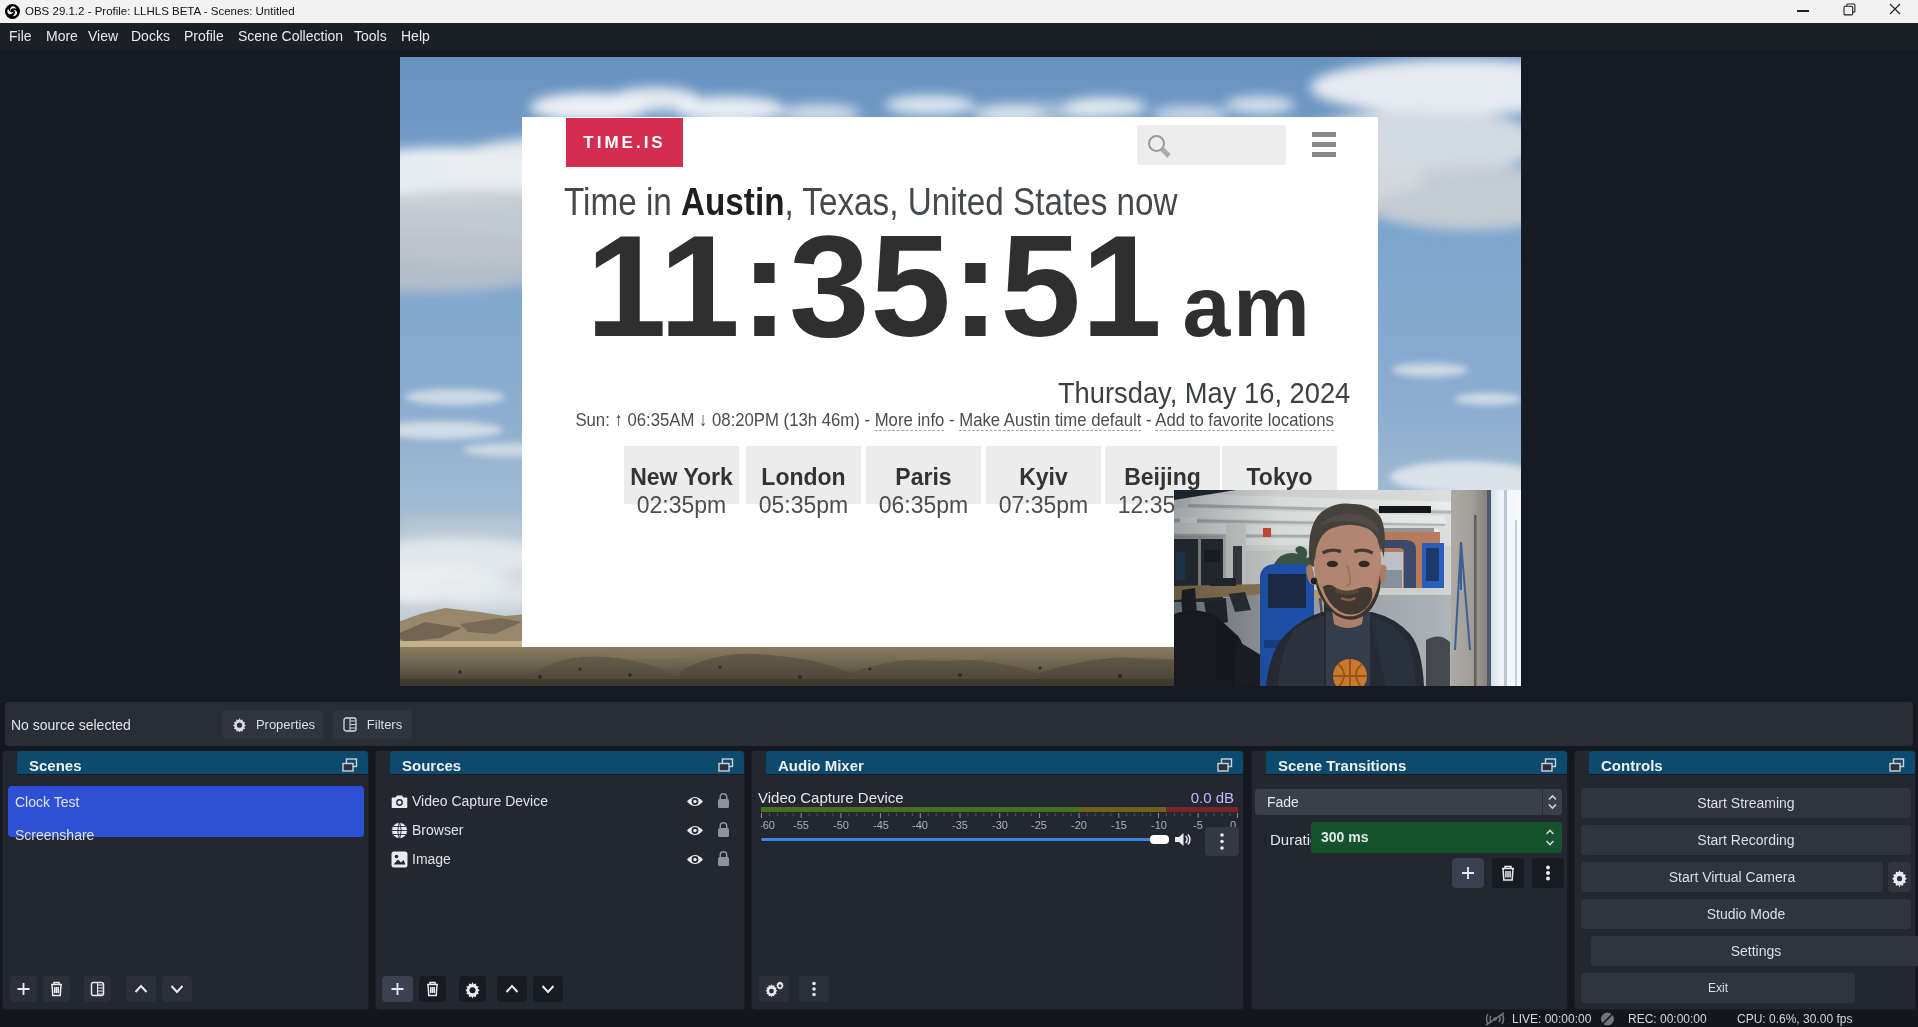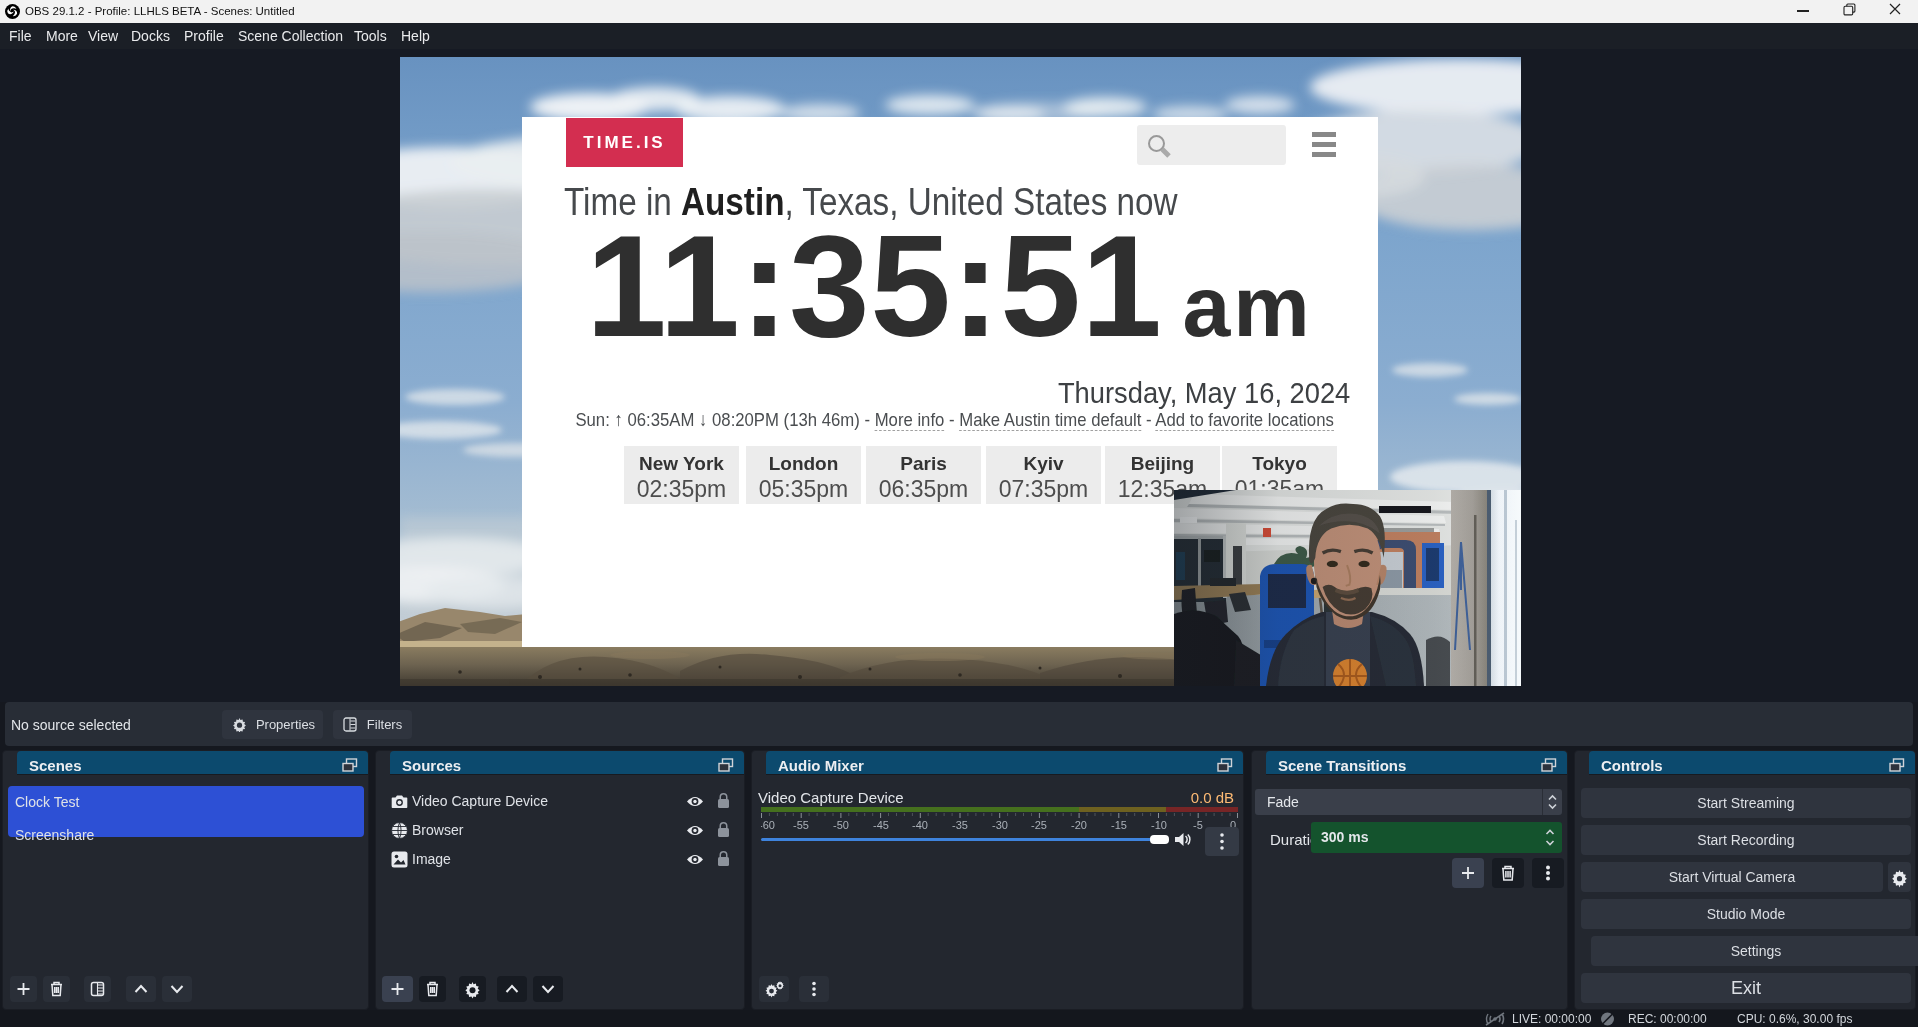--- a/index.html
+++ b/index.html
@@ -27,21 +27,21 @@
   #h1line { position:absolute; left:42px; top:64px; font-size:38px; color:#46494c; white-space:nowrap; transform:scaleX(0.875); transform-origin:left top; }
   #h1line b { color:#1f1f1f; }
   #clock { position:absolute; left:64px; top:97px; line-height:1; font-weight:bold; color:#2f2f2f; white-space:nowrap; }
   #clock .digits { font-size:145px; letter-spacing:0.5px; }
   #clock .ampm { font-size:86px; margin-left:20px; letter-spacing:3px; }
   #date { position:absolute; right:28px; top:259px; font-size:30px; color:#3d4043; transform:scaleX(0.91); transform-origin:right top; }
   #sunline { position:absolute; right:44px; top:292px; font-size:19px; color:#4a4d50; white-space:nowrap; transform:scaleX(0.88); transform-origin:right top; }
   #sunline .lnk { border-bottom:1px dashed #9a9a9a; }
   #cities { position:absolute; left:102px; top:329px; }
   .citybox { position:absolute; top:0; width:115px; height:58px; background:#ececec; text-align:center; color:#333; }
-  .citybox .cn { font-weight:bold; font-size:19px; margin-top:7px; }
+  .citybox .cn { font-weight:bold; font-size:23px; margin-top:18px; }
   .citybox .ct { font-size:23px; color:#4d4d4d; margin-top:1px; }
 
   
   #webcam { position:absolute; left:774px; top:433px; width:347px; height:196px; overflow:hidden; background:#cdd2d5; }
 
   
   #ctxbar { position:absolute; left:5px; top:702px; width:1908px; height:44px; background:#282d36; border-radius:4px; color:#e2e5e9; font-size:14px; }
   .cbtn { position:absolute; top:8px; height:29px; background:#2f343e; border-radius:4px; color:#dcdfe4; font-size:13px; line-height:29px; text-align:center; }
 
   
@@ -511,21 +511,21 @@
 
 <div class="panel" style="left:751px;width:493px;">
   <div class="phead">
       <span class="t">Audio Mixer</span>
     <svg class="popout" viewBox="0 0 16 14" fill="none" stroke="#cfd3d8" stroke-width="1.4">
         <rect x="4.5" y="1" width="10" height="7.5"></rect>
         <rect x="1" y="5.5" width="10" height="7.5" fill="#2d323c"></rect>
       </svg>
   </div>
   <div class="abs" style="left:6px;top:38px;color:#e2e5e9;font-size:15px;">Video Capture Device</div>
-  <div class="abs" style="right:9px;top:38px;color:#fdba74;font-size:15px;">0.0 dB</div>
+  <div class="abs" style="right:9px;top:38px;color:#c4b5fd;font-size:15px;">0.0 dB</div>
   <svg class="abs" style="left:9px;top:56px" width="477" height="24" viewBox="0 0 477 24">
     <rect x="0" y="0" width="318" height="5" fill="#45701e"></rect>
     <rect x="318" y="0" width="87" height="5" fill="#6e6120"></rect>
     <rect x="405" y="0" width="72" height="5" fill="#772526"></rect>
     <g stroke="#8a9097" stroke-width="1">
       <path d="M0.5 6 v5 M40.2 6 v5 M79.9 6 v5 M119.6 6 v5 M159.3 6 v5 M199 6 v5 M238.7 6 v5 M278.4 6 v5 M318.1 6 v5 M357.8 6 v5 M397.5 6 v5 M437.2 6 v5 M476.5 6 v5"></path>
       <g stroke-width="0.6" opacity="0.7">
         <path d="M8.4 6 v3 M16.4 6 v3 M24.3 6 v3 M32.3 6 v3 M48.1 6 v3 M56.1 6 v3 M64 6 v3 M72 6 v3 M87.8 6 v3 M95.8 6 v3 M103.7 6 v3 M111.7 6 v3 M127.5 6 v3 M135.5 6 v3 M143.4 6 v3 M151.4 6 v3 M167.2 6 v3 M175.2 6 v3 M183.1 6 v3 M191.1 6 v3 M206.9 6 v3 M214.9 6 v3 M222.8 6 v3 M230.8 6 v3 M246.6 6 v3 M254.6 6 v3 M262.5 6 v3 M270.5 6 v3 M286.3 6 v3 M294.3 6 v3 M302.2 6 v3 M310.2 6 v3 M326 6 v3 M334 6 v3 M341.9 6 v3 M349.9 6 v3 M365.7 6 v3 M373.7 6 v3 M381.6 6 v3 M389.6 6 v3 M405.4 6 v3 M413.4 6 v3 M421.3 6 v3 M429.3 6 v3 M445.1 6 v3 M453.1 6 v3 M461 6 v3 M469 6 v3"></path>
       </g>
     </g>
@@ -618,21 +618,21 @@
   <div class="cbtn" style="left:6px;top:74px;width:330px;height:30px;line-height:30px;font-size:14px;">Start Recording</div>
   <div class="cbtn" style="left:6px;top:111px;width:302px;height:30px;line-height:30px;font-size:14px;">Start Virtual Camera</div>
   <div class="cbtn" style="left:313px;top:111px;width:23px;height:30px;">
     <svg width="23" height="30" viewBox="0 0 23 30" fill="#e8eaee">
         <path d="M11.5 8 l1 2.3 2.5-0.6 0.4 2.5 2.5 0.5 -1 2.3 1.9 1.7 -1.9 1.7 1 2.3 -2.5 0.5 -0.4 2.5 -2.5-0.6 -1 2.3 -1-2.3 -2.5 0.6 -0.4-2.5 -2.5-0.5 1-2.3 -1.9-1.7 1.9-1.7 -1-2.3 2.5-0.5 0.4-2.5 2.5 0.6 z"></path>
         <circle cx="11.5" cy="16.7" r="2.6" fill="#2f343e"></circle>
       </svg>
   </div>
   <div class="cbtn" style="left:6px;top:148px;width:330px;height:30px;line-height:30px;font-size:14px;">Studio Mode</div>
   <div class="cbtn" style="left:16px;top:185px;width:330px;height:30px;line-height:30px;font-size:14px;">Settings</div>
-  <div class="cbtn" style="left:6px;top:222px;width:330px;height:30px;line-height:30px;font-size:18px;">Exit</div>
+  <div class="cbtn" style="left:6px;top:222px;width:274px;height:30px;line-height:30px;font-size:12px;">Exit</div>
 </div>
 
 <div id="statusbar">
   <svg class="abs" style="left:1484px;top:2px" width="22" height="14" viewBox="0 0 22 14" fill="none" stroke="#70767e" stroke-width="1.4">
       <path d="M4 2 q-3 5 0 10 M7 4 q-2 3 0 6"></path>
       <circle cx="11" cy="7" r="1.8" fill="#70767e" stroke="none"></circle>
       <path d="M15 4 q2 3 0 6 M18 2 q3 5 0 10 M2 13 L20 1" stroke-width="1.6"></path>
     </svg>
   <span class="abs" style="left:1512px;top:2px">LIVE: 00:00:00</span>
   <svg class="abs" style="left:1600px;top:2px" width="15" height="14" viewBox="0 0 15 14">

